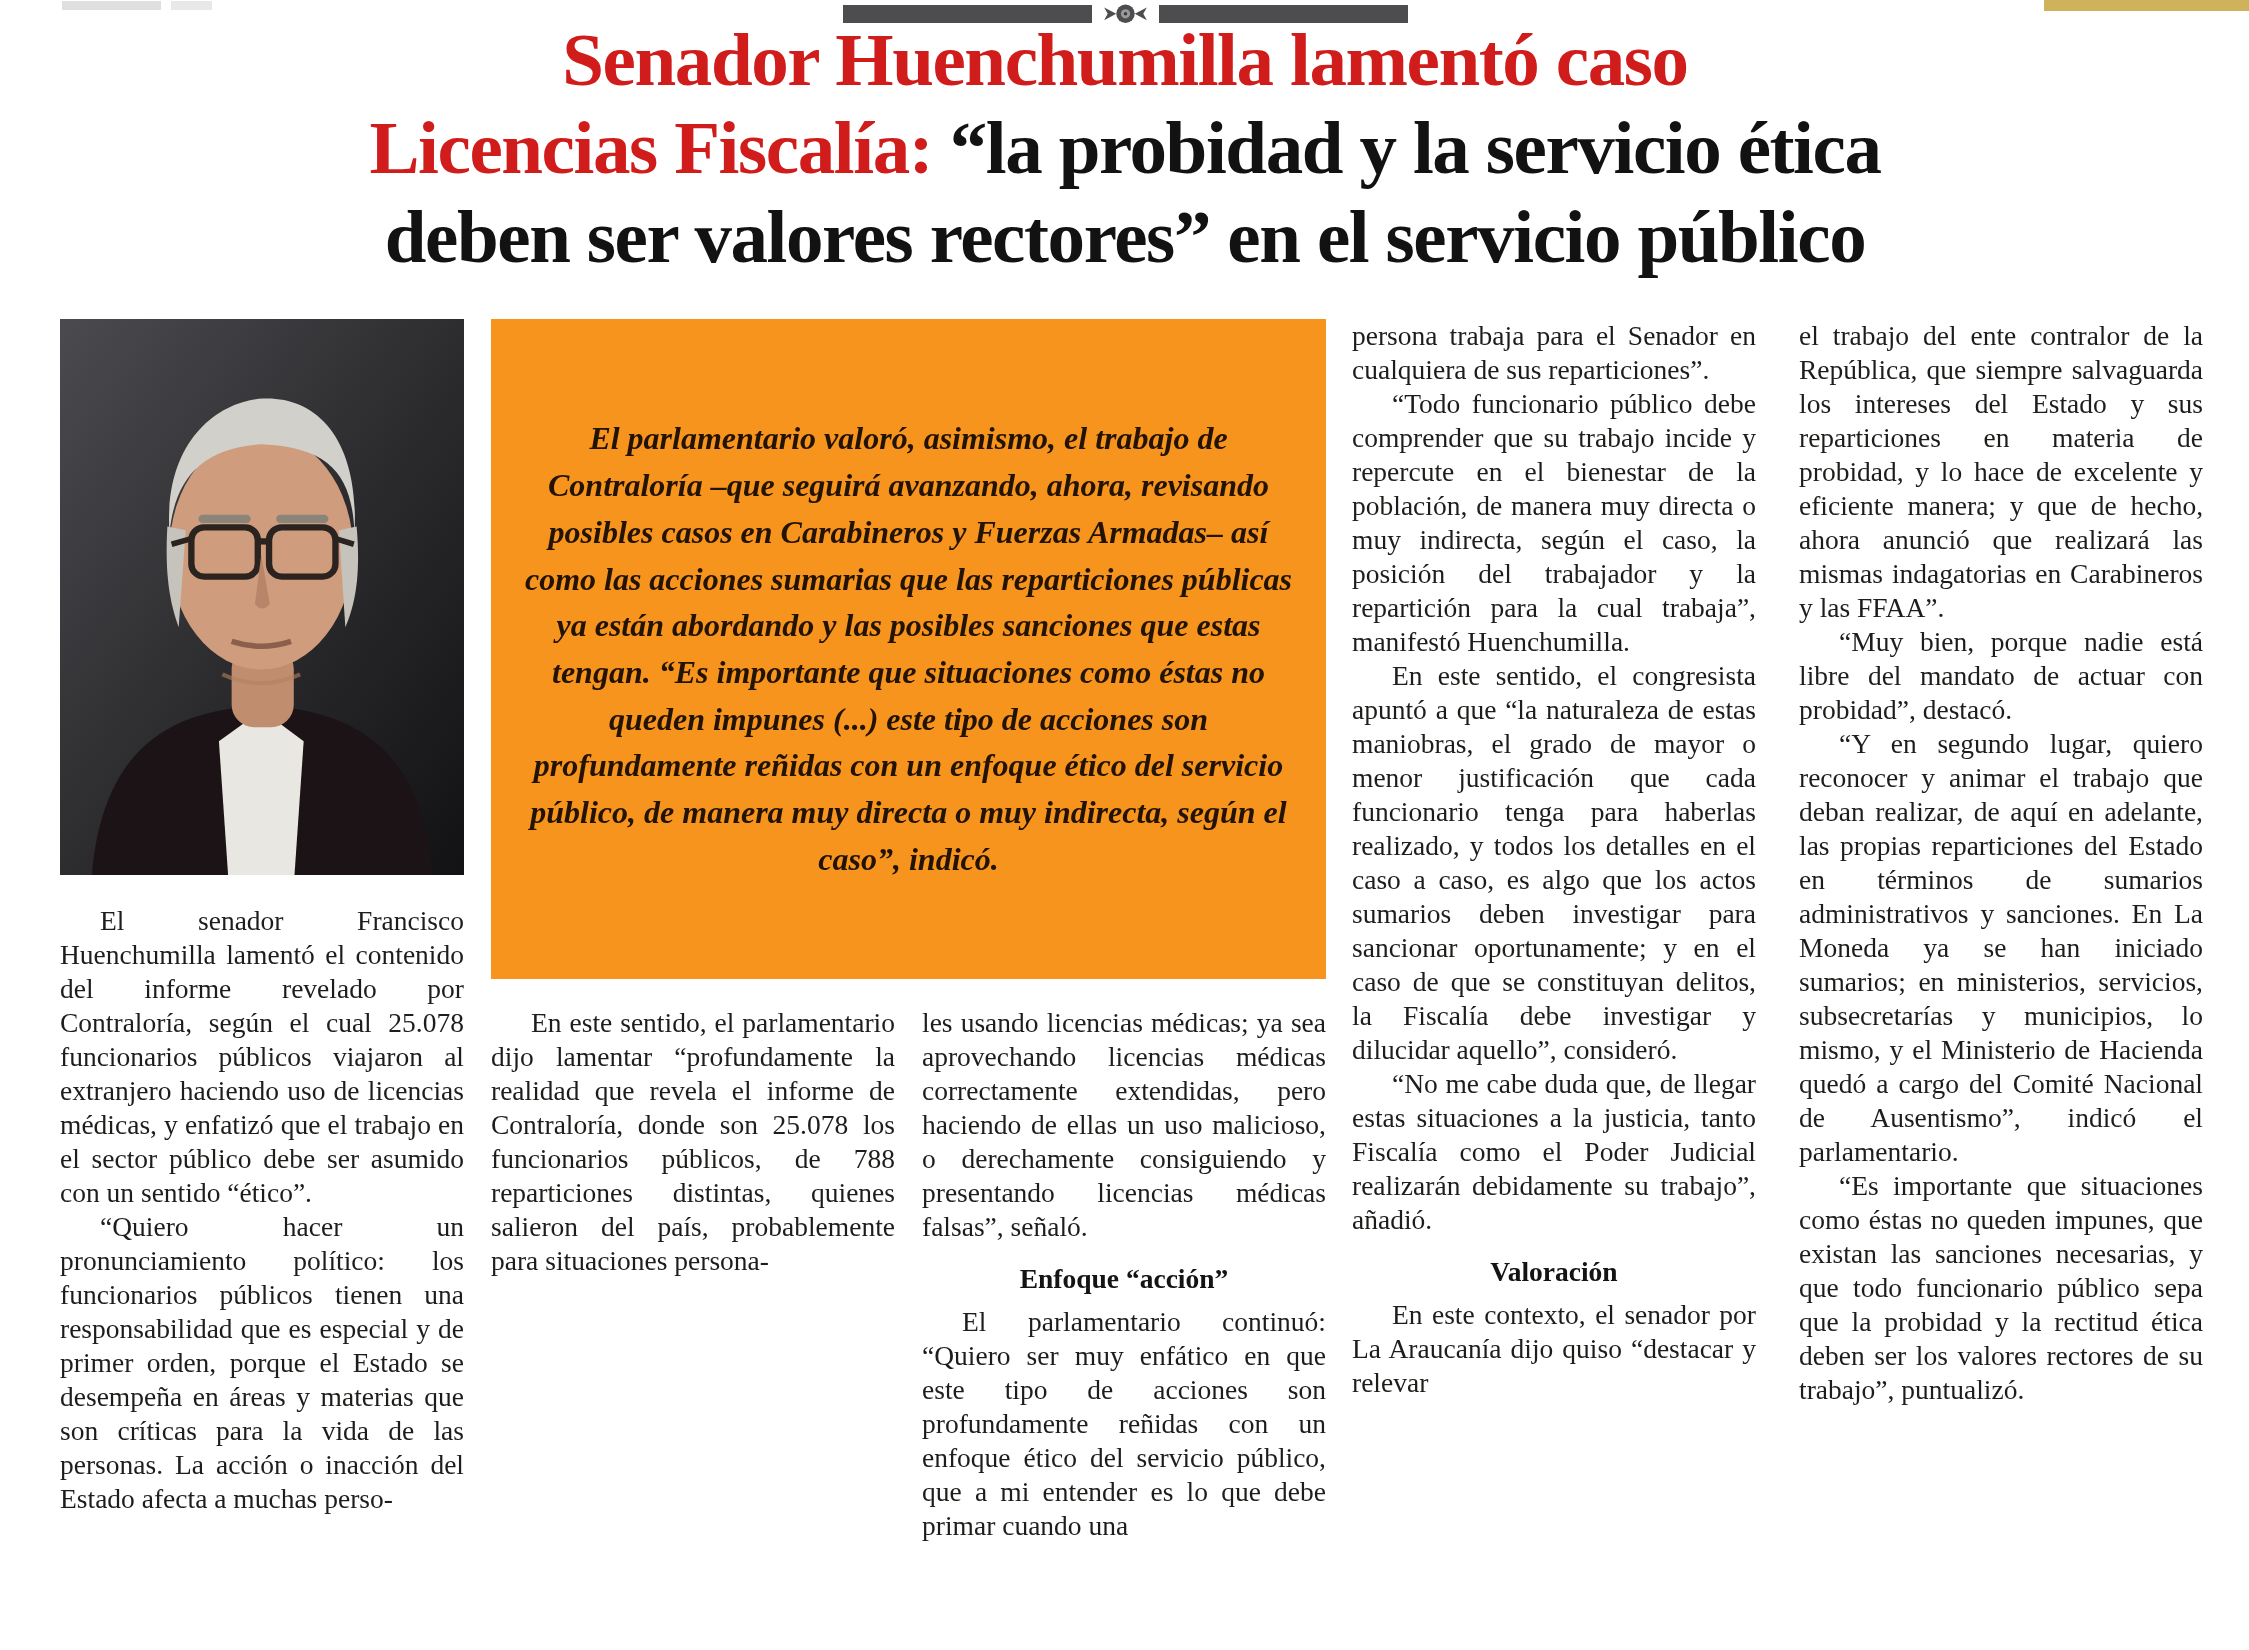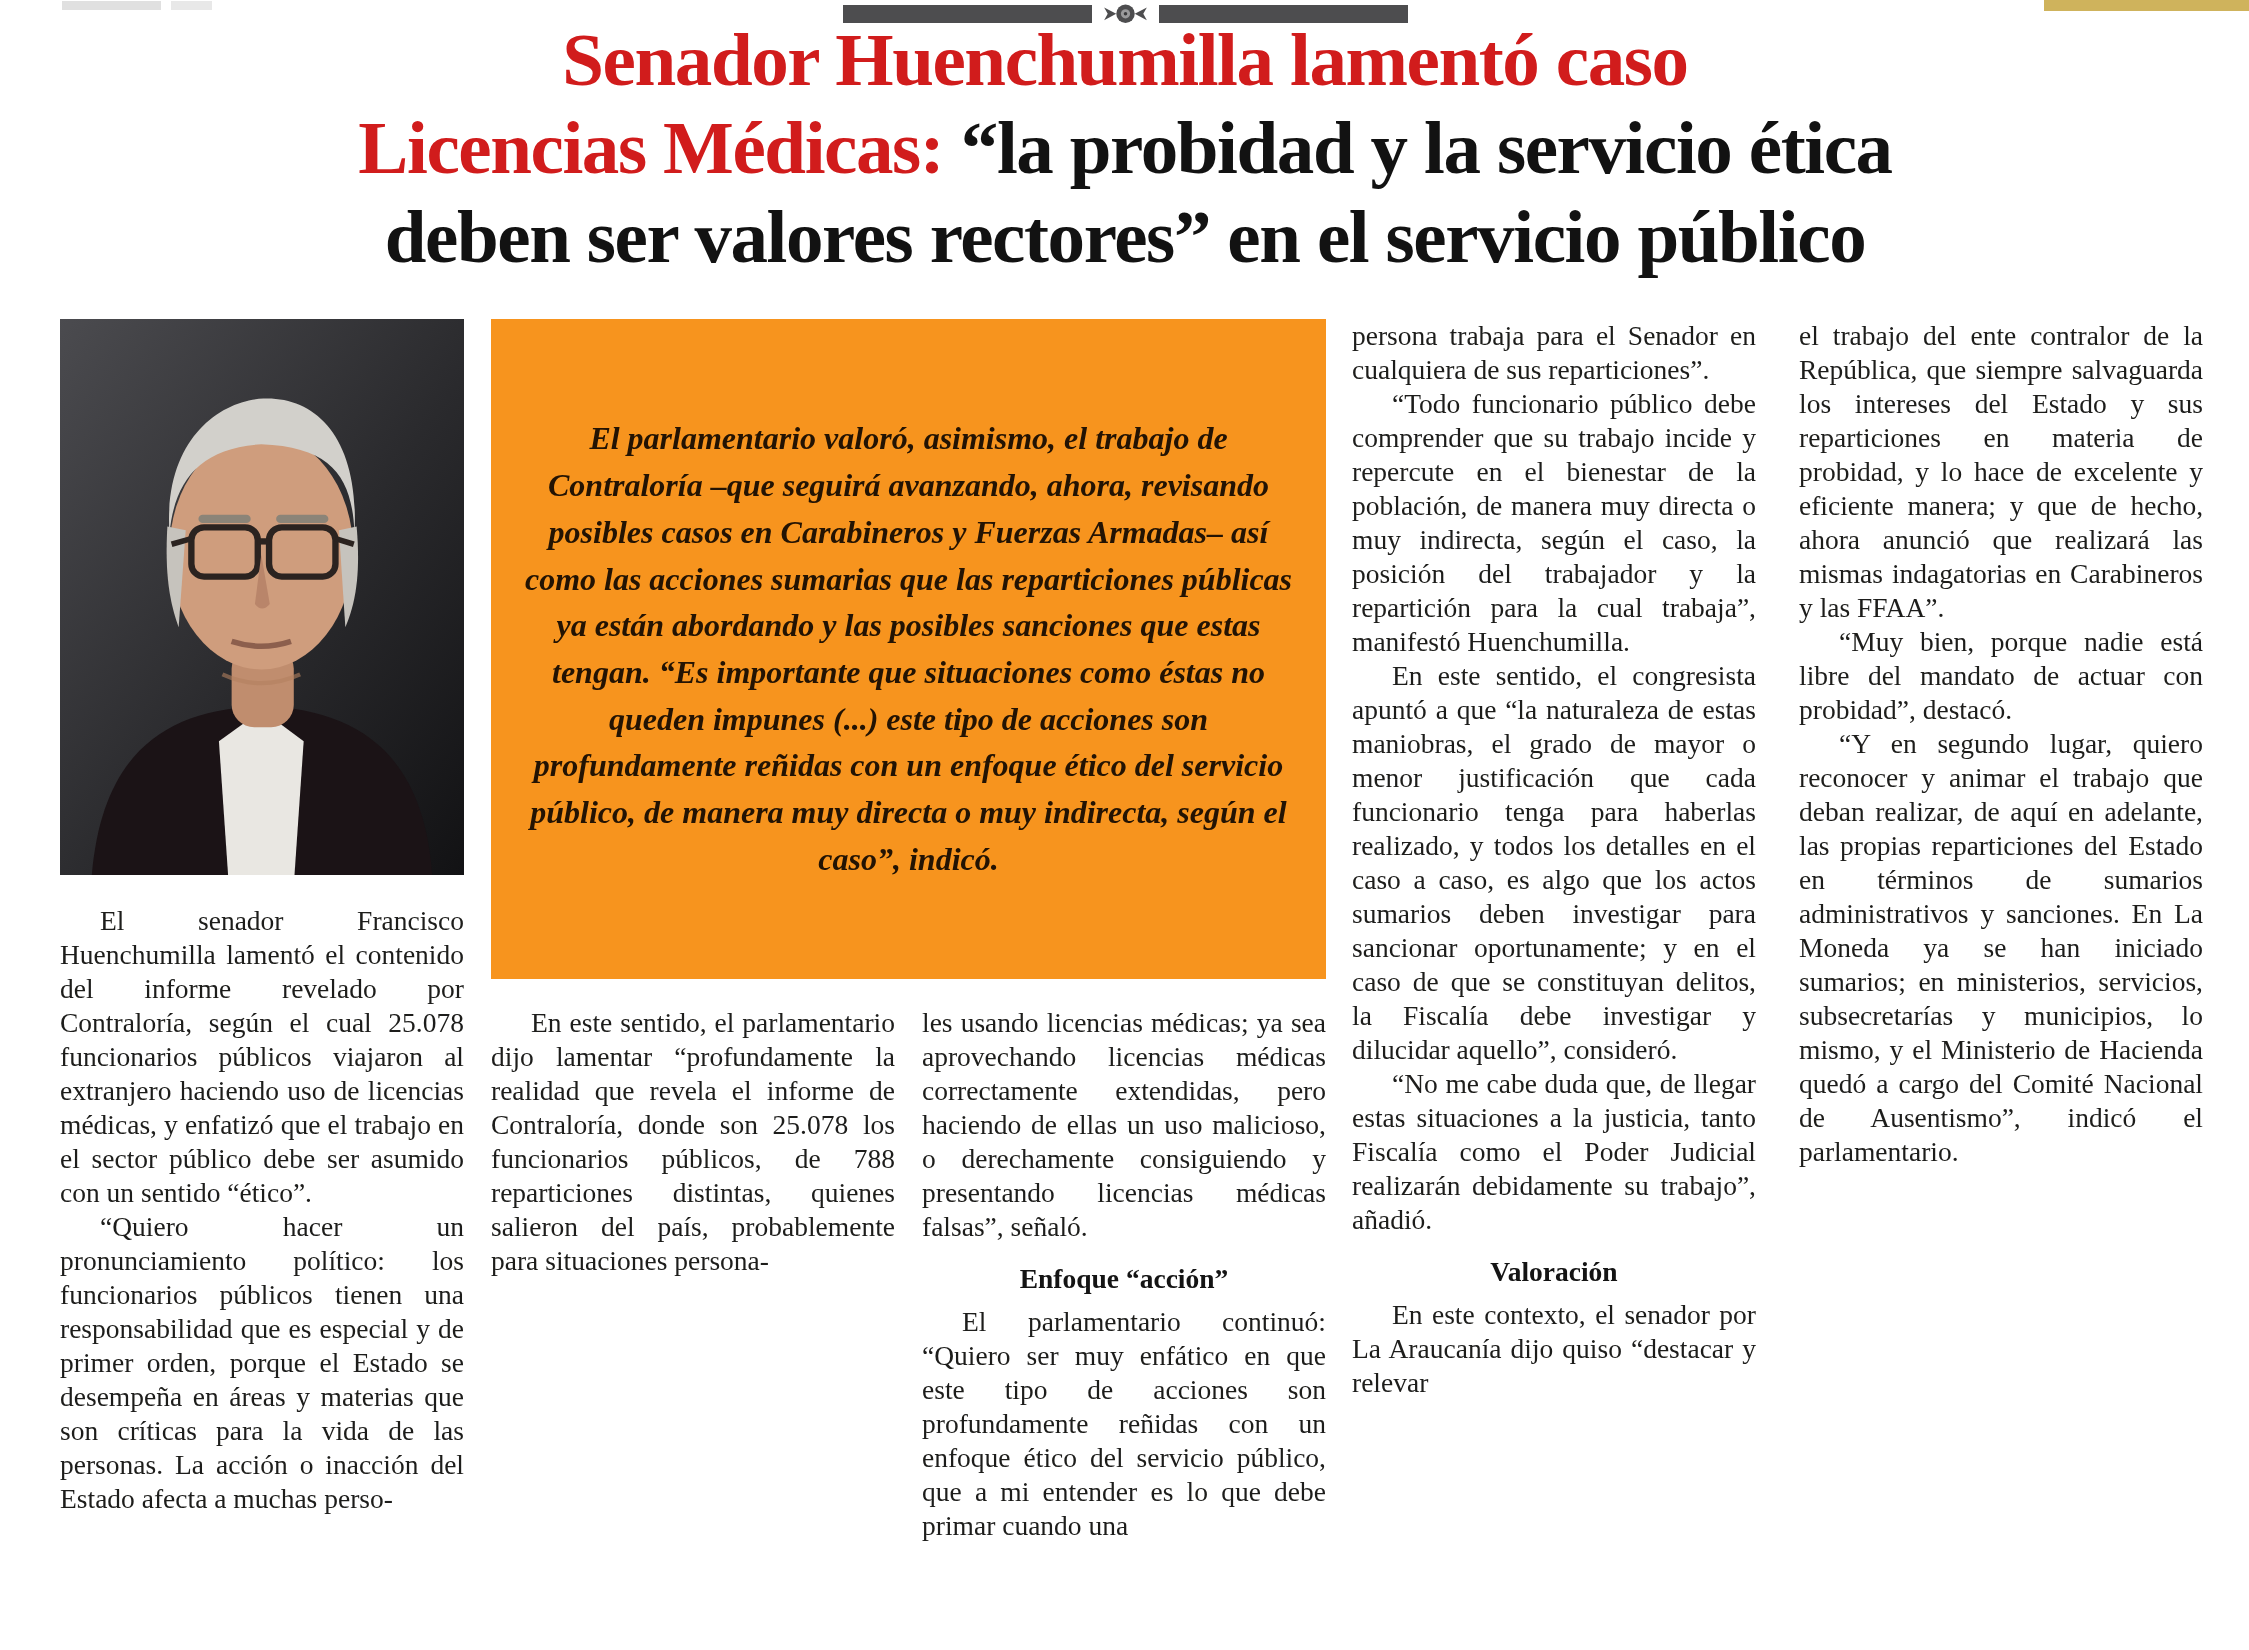--- a/index.html
+++ b/index.html
@@ -88,21 +88,21 @@
           <circle cx="33" cy="18" r="2.5" fill="#3a3a3c"></circle>
         </svg>
       </div>
       <div class="mh-bar"></div>
     </div>
     <div class="mh-corner-tab"></div>
   </header>
 
   <h1 class="headline">
     <div class="hl-line"><span class="hl-red">Senador Huenchumilla lamentó caso</span><span class="hl-black"></span></div>
-    <div class="hl-line"><span class="hl-red">Licencias Médicas: </span><span class="hl-black">“la probidad y la servicio ética</span></div>
+    <div class="hl-line"><span class="hl-red">Licencias Fiscalía: </span><span class="hl-black">“la probidad y la servicio ética</span></div>
     <div class="hl-line"><span class="hl-red"></span><span class="hl-black">deben ser valores rectores” en el servicio público</span></div>
   </h1>
 
   <figure class="photo">
     <svg viewBox="0 0 572 790" xmlns="http://www.w3.org/2000/svg" preserveAspectRatio="none">
       <defs>
         <linearGradient id="pbg" x1="0" y1="0" x2="1" y2="1">
           <stop offset="0" stop-color="#4b4b4f"></stop>
           <stop offset="0.55" stop-color="#2a2a2d"></stop>
           <stop offset="1" stop-color="#121214"></stop>
@@ -164,16 +164,17 @@
     <p class="indent">En este sentido, el congresista apuntó a que “la naturaleza de estas maniobras, el grado de mayor o menor justificación que cada funcionario tenga para haberlas realizado, y todos los detalles en el caso a caso, es algo que los actos sumarios deben investigar para sancionar oportunamente; y en el caso de que se constituyan delitos, la Fiscalía debe investigar y dilucidar aquello”, consideró.</p>
     <p class="indent">“No me cabe duda que, de llegar estas situaciones a la justicia, tanto Fiscalía como el Poder Judicial realizarán debidamente su trabajo”, añadió.</p>
     <h3 class="subhead">Valoración</h3>
     <p class="indent">En este contexto, el senador por La Araucanía dijo quiso “destacar y relevar</p>
   </section>
 
   <section class="col c5">
     <p>el trabajo del ente contralor de la República, que siempre salvaguarda los intereses del Estado y sus reparticiones en materia de probidad, y lo hace de excelente y eficiente manera; y que de hecho, ahora anunció que realizará las mismas indagatorias en Carabineros y las FFAA”.</p>
     <p class="indent">“Muy bien, porque nadie está libre del mandato de actuar con probidad”, destacó.</p>
     <p class="indent">“Y en segundo lugar, quiero reconocer y animar el trabajo que deban realizar, de aquí en adelante, las propias reparticiones del Estado en términos de sumarios administrativos y sanciones. En La Moneda ya se han iniciado sumarios; en ministerios, servicios, subsecretarías y municipios, lo mismo, y el Ministerio de Hacienda quedó a cargo del Comité Nacional de Ausentismo”, indicó el parlamentario.</p>
+    <p class="indent">“Es importante que situaciones como éstas no queden impunes, que existan las sanciones necesarias, y que todo funcionario público sepa que la probidad y la rectitud ética deben ser los valores rectores de su trabajo”, puntualizó.</p>
   </section>
 
 </div>
 
 
 </body></html>

